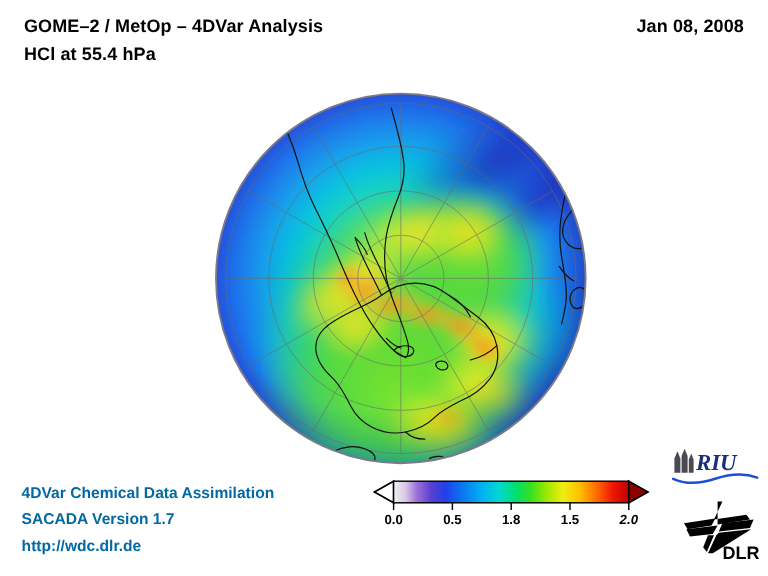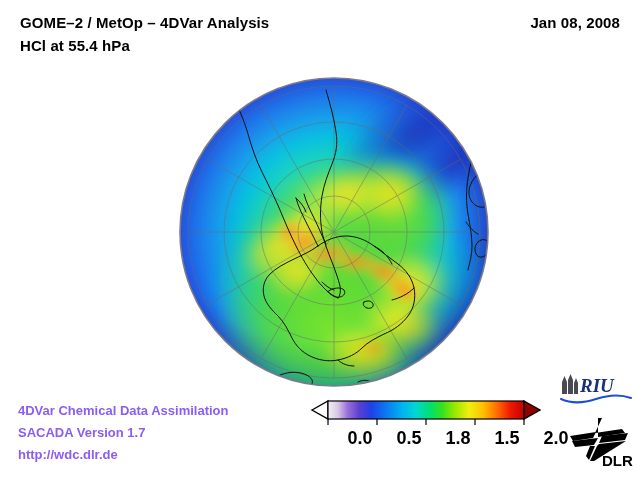--- a/index.html
+++ b/index.html
@@ -21,39 +21,39 @@
     line-height:23px;white-space:nowrap;letter-spacing:0.1px;
   }
 
   
   .globe-wrap{position:absolute;left:178px;top:76px;width:312px;height:312px;}
   .globe-wrap svg{display:block;}
 
   
   .footer-left{position:absolute;left:18px;top:400px;}
   .footer-line{
-    font-size:13px;font-weight:bold;color:#8b5cf6;
+    font-size:13px;font-weight:bold;color:#0369a1;
     line-height:22px;white-space:nowrap;
   }
   .footer-line.url{font-weight:bold;}
 
   
   .cb-block{position:absolute;left:310px;top:399px;width:232px;}
   .cb-title{
     font-size:13.5px;font-weight:bold;color:#000;
     text-align:center;white-space:nowrap;margin-bottom:4px;
   }
   .cb-svg{display:block;}
   .cb-ticklabels{
     position:relative;height:18px;margin-top:1px;
   }
   .cb-ticklabels span{
     position:absolute;top:0;
-    font-size:18px;font-weight:bold;color:#000;
-    transform:translateX(-50%);white-space:nowrap;margin-left:32px;
+    font-size:11px;font-weight:bold;color:#000;
+    transform:translateX(-50%);white-space:nowrap;
   }
 
   
   .logo-riu{position:absolute;left:558px;top:372px;width:76px;height:34px;}
   .logo-dlr{position:absolute;left:568px;top:416px;width:66px;height:56px;}
   .logo-riu svg,.logo-dlr svg{display:block;}
 </style>
 </head>
 <body>
 
@@ -286,21 +286,21 @@
           <line x1="116" y1="20" x2="116" y2="26"></line>
           <line x1="165" y1="20" x2="165" y2="26"></line>
           <line x1="214" y1="20" x2="214" y2="26"></line>
         </g>
     </svg>
     <div class="cb-ticklabels" id="cbLabels">
         <span style="left: 18px;">0.0</span>
         <span style="left: 67px;">0.5</span>
         <span style="left: 116px;">1.8</span>
         <span style="left: 165px;">1.5</span>
-        <span style="left: 214px;">2.0</span>
+        <span style="left: 214px; font-style: italic;">2.0</span>
       </div>
   </div>
 
   <div class="logo-riu">
     <svg width="76" height="34" viewBox="0 0 76 34" xmlns="http://www.w3.org/2000/svg">
 
       <g fill="#4a4a52">
         <path d="M4,22 L4,10 L6.5,4 L9,10 L9,22 Z"></path>
         <path d="M10,22 L10,8 L12.5,2 L15,8 L15,22 Z"></path>
         <path d="M16,22 L16,11 L18,6 L20,11 L20,22 Z"></path>

